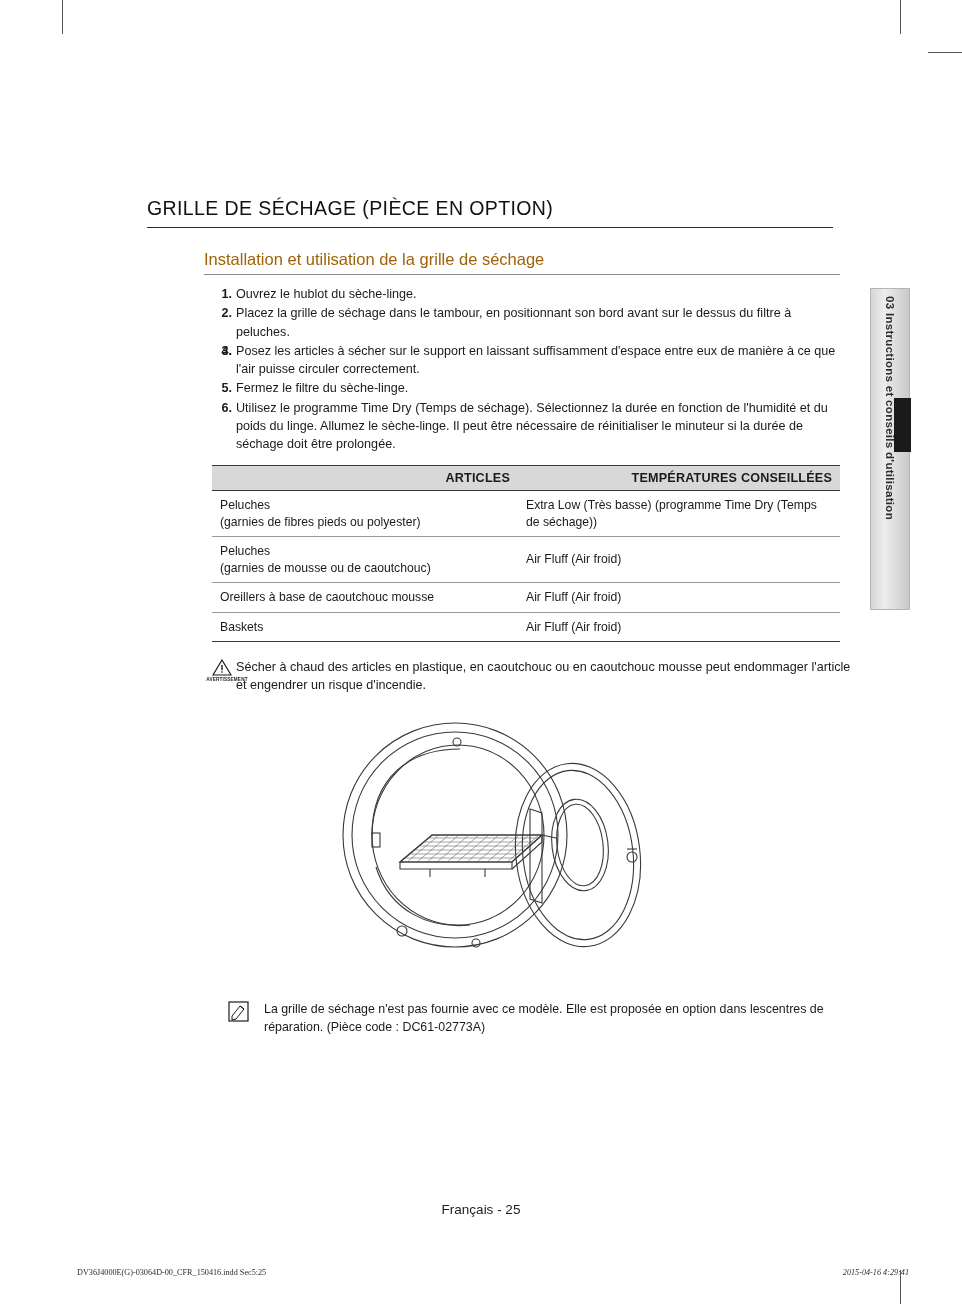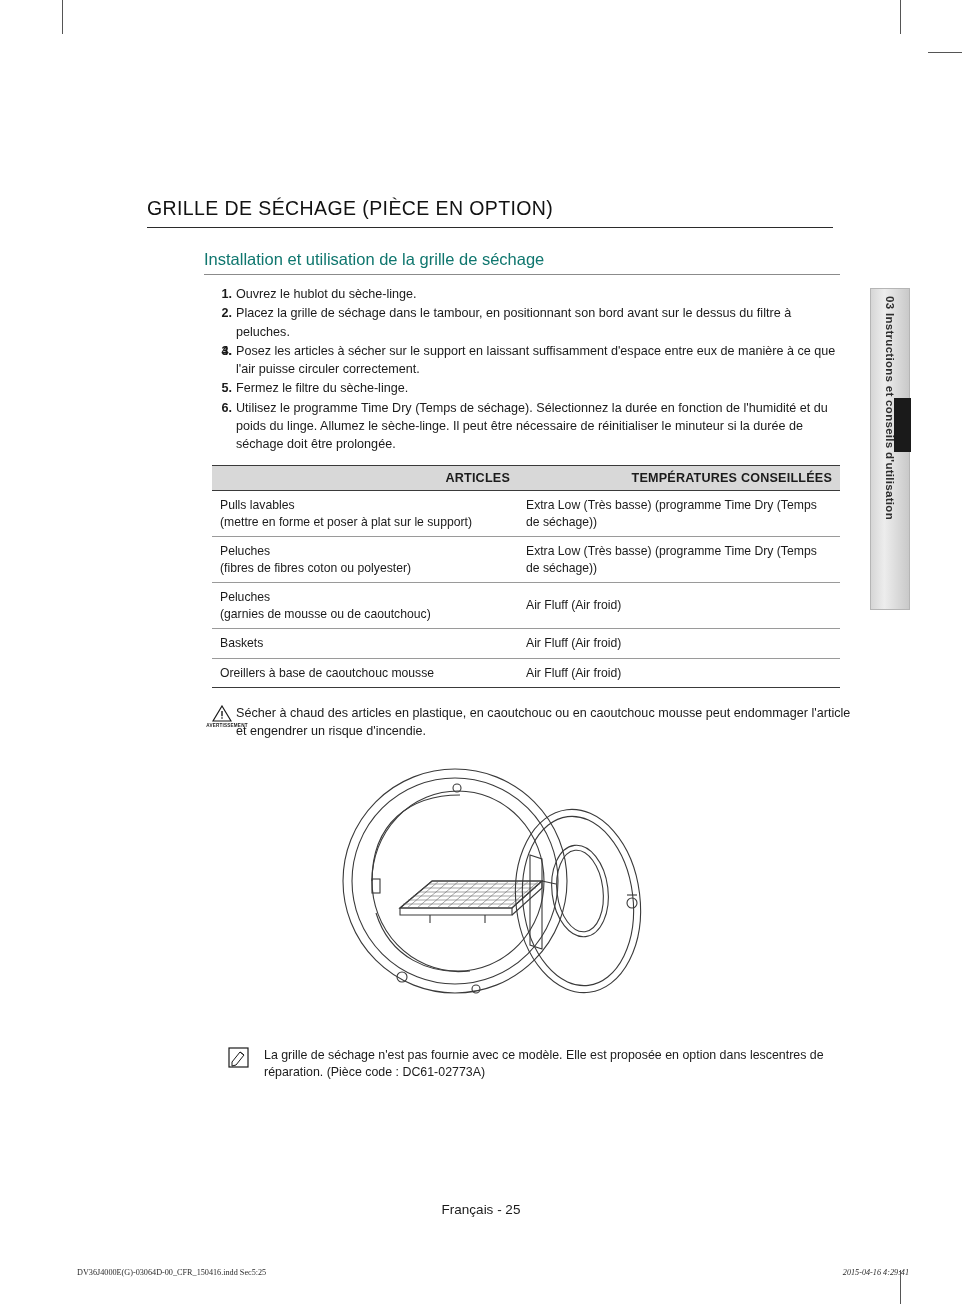--- a/index.html
+++ b/index.html
@@ -42,21 +42,21 @@
     color: #121212;
   }
 
   h2.subtitle {
     font-size: 16.5px;
     font-weight: normal;
     margin: 22px 0 0 64px;
     padding-bottom: 5px;
     border-bottom: 1px solid #8b8b8b;
     width: 636px;
-    color: #0f766e;
+    color: #a16207;
     box-sizing: border-box;
   }
 
   ol.steps {
     margin: 10px 0 0 0;
     padding: 0;
     list-style: none;
     font-size: 12.6px;
     line-height: 1.45;
   }
@@ -256,45 +256,38 @@
   <table class="grid">
     <thead>
       <tr>
         <th class="c1">ARTICLES</th>
         <th>TEMPÉRATURES CONSEILLÉES</th>
       </tr>
     </thead>
     <tbody>
       <tr>
         <td class="c1">
-          <span>Pulls lavables</span><br>
-          <span>(mettre en forme et poser à plat sur le support)</span>
-        </td>
-        <td>Extra Low (Très basse) (programme Time Dry (Temps de séchage))</td>
-      </tr>
-      <tr>
-        <td class="c1">
           <span>Peluches</span><br>
-          <span>(fibres de fibres coton ou polyester)</span>
+          <span>(garnies de fibres pieds ou polyester)</span>
         </td>
         <td>Extra Low (Très basse) (programme Time Dry (Temps de séchage))</td>
       </tr>
       <tr>
         <td class="c1">
           <span>Peluches</span><br>
           <span>(garnies de mousse ou de caoutchouc)</span>
         </td>
         <td>Air Fluff (Air froid)</td>
       </tr>
       <tr>
+        <td class="c1">Oreillers à base de caoutchouc mousse</td>
+        <td>Air Fluff (Air froid)</td>
+      </tr>
+      <tr>
         <td class="c1">Baskets</td>
-        <td>Air Fluff (Air froid)</td>
-      </tr>
-      <tr>
-        <td class="c1">Oreillers à base de caoutchouc mousse</td>
         <td>Air Fluff (Air froid)</td>
       </tr>
     </tbody>
   </table>
 
   <div class="warn">
     <span class="tri">
       <svg width="20" height="17" viewBox="0 0 20 17">
         <polygon points="10,1 19,16 1,16" fill="none" stroke="#1b1b1b" stroke-width="1.2"></polygon>
         <rect x="9.3" y="6" width="1.4" height="5.2" fill="#1b1b1b"></rect>

